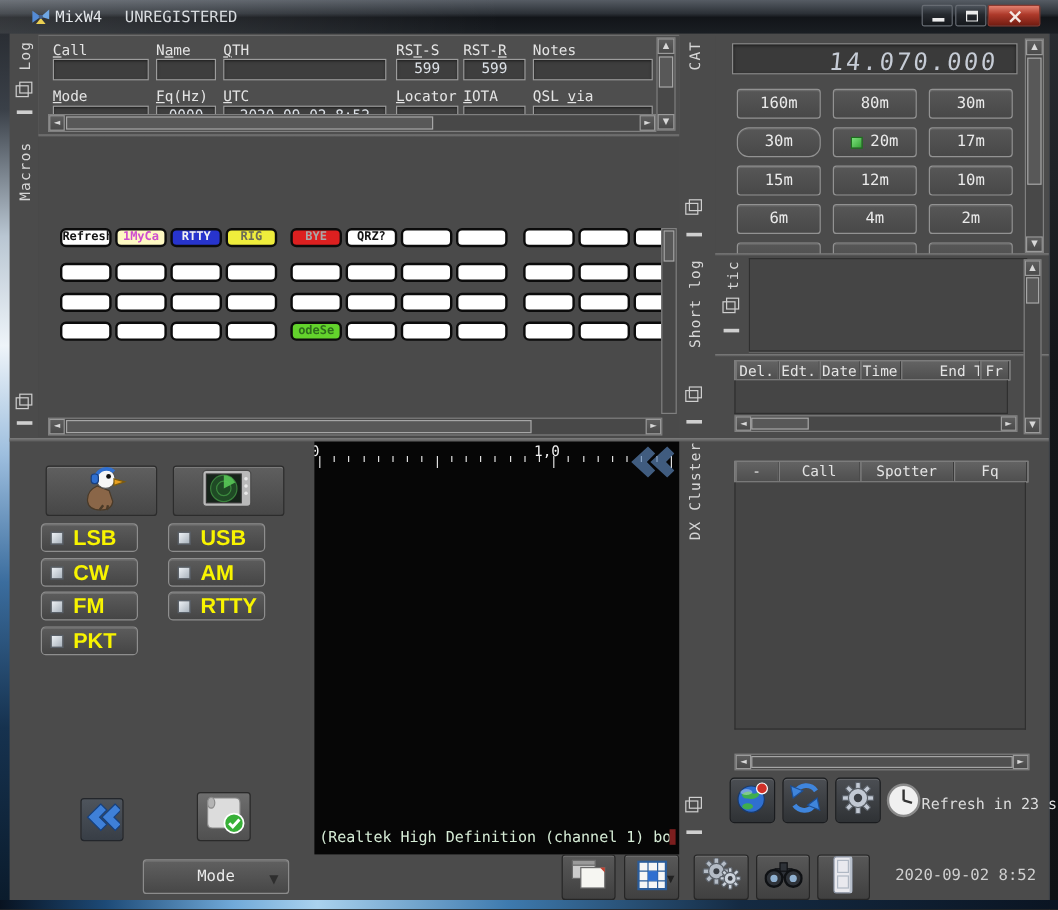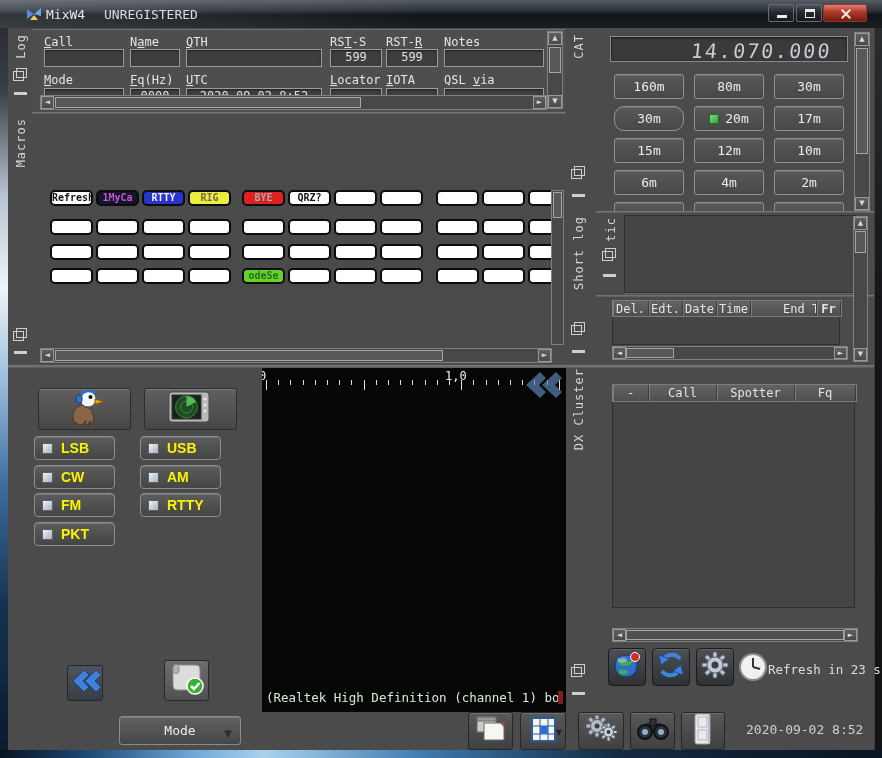--- a/index.html
+++ b/index.html
@@ -58,21 +58,21 @@
 #macro-grid{position:absolute;left:48px;top:188px;width:503px;height:100px;overflow:hidden}
 .macro{position:absolute;width:43px;height:16px;border:2px solid #0c0c0c;border-radius:5px;background:#fff;
   color:#141414;font-size:10px;font-weight:bold;text-align:center;line-height:12px;overflow:hidden;white-space:nowrap}
 .big-btn{position:absolute;width:93px;height:42px;border:1px solid #2c2c2c;border-radius:3px;
   background:linear-gradient(180deg,#5f5f5f,#474747);box-shadow:inset 0 1px 0 rgba(255,255,255,.18);
   display:flex;align-items:center;justify-content:center}
 .mode-btn{position:absolute;width:81px;height:24px;border:1px solid #8e8e8e;border-radius:4px;
   background:linear-gradient(180deg,#5c5c5c,#454545);display:flex;align-items:center;padding-left:7px;
   box-shadow:inset 0 1px 0 rgba(255,255,255,.15)}
 .mode-led{width:11px;height:11px;background:linear-gradient(135deg,#eef2f6,#a8b2bc);border:1px solid #596068;margin-right:8px}
-.mode-lab{font-family:"Liberation Sans",sans-serif;font-weight:bold;font-size:14px;color:#f8f400}
+.mode-lab{font-family:"Liberation Sans",sans-serif;font-weight:bold;font-size:18px;color:#f8f400}
 #collapse-btn{position:absolute;left:67px;top:665px;width:36px;height:36px;border:1px solid #23262b;border-radius:3px;
   background:linear-gradient(180deg,#4e545c,#383e46);display:flex;align-items:center;justify-content:center}
 #script-btn{position:absolute;left:164px;top:660px;width:45px;height:41px;border:1px solid #2a2a2a;border-radius:3px;
   background:linear-gradient(180deg,#6e6e6e,#505050);display:flex;align-items:center;justify-content:center}
 #mode-dd{position:absolute;left:119px;top:716px;width:122px;height:29px;border:1px solid #8c8c8c;border-radius:3px;
   background:linear-gradient(180deg,#606060,#474747);box-shadow:inset 0 1px 0 rgba(255,255,255,.18)}
 #mode-dd .lab{position:absolute;width:100%;top:6px;text-align:center;font-size:13px;color:#ececec}
 #mode-dd .arr{position:absolute;right:8px;top:11px;font-family:"DejaVu Sans",sans-serif;font-size:10px;color:#2e2e2e}
 
 #waterfall{position:absolute;left:262px;top:368px;width:304px;height:344px;background:#060606;overflow:hidden}
@@ -182,21 +182,21 @@
   <div class="vsb" style="left:547px;top:31px;width:16px;height:78px">
     <span class="sb-a t">▲</span>
     <span class="sb-thumb" style="top:15px;height:26px"></span>
     <span class="sb-a b">▼</span>
   </div>
   <div class="divider" style="left:32px;top:112px;width:534px;height:2px"></div>
 
   <div class="panel" id="macros-panel"></div>
   <div id="macro-grid">
       <div class="macro" style="left: 2px; top: 2px; background: rgb(255, 255, 255); color: rgb(20, 20, 20);">Refresh</div>
-      <div class="macro" style="left: 48px; top: 2px; background: #0f172a; color: rgb(207, 79, 207);">1MyCa</div>
+      <div class="macro" style="left: 48px; top: 2px; background: #fef9c3; color: rgb(207, 79, 207);">1MyCa</div>
       <div class="macro" style="left: 94px; top: 2px; background: rgb(39, 52, 205); color: rgb(242, 242, 242);">RTTY</div>
       <div class="macro" style="left: 140px; top: 2px; background: rgb(239, 237, 60); color: rgb(107, 107, 88);">RIG</div>
       <div class="macro" style="left: 194px; top: 2px; background: rgb(221, 32, 32); color: rgb(168, 168, 168);">BYE</div>
       <div class="macro" style="left: 240px; top: 2px; background: rgb(255, 255, 255); color: rgb(20, 20, 20);">QRZ?</div>
       <div class="macro" style="left: 286px; top: 2px;"></div>
       <div class="macro" style="left: 332px; top: 2px;"></div>
       <div class="macro" style="left: 388px; top: 2px;"></div>
       <div class="macro" style="left: 434px; top: 2px;"></div>
       <div class="macro" style="left: 480px; top: 2px;"></div>
       <div class="macro" style="left: 2px; top: 31px;"></div>
@@ -409,21 +409,21 @@
   <div class="float-ic" style="left:602px;top:248px"></div>
   <div class="dash-ic" style="left:603px;top:274px"></div>
   <div id="stat-box"></div>
   <div class="divider" style="left:596px;top:295px;width:278px;height:2px"></div>
   <div class="thead" id="sl-header" style="left:612px;top:300px;height:17px">
       <div class="th" style="width: 36px;">Del.</div>
       <div class="th" style="width: 34px;">Edt.</div>
       <div class="th" style="width: 34px;">Date</div>
       <div class="th" style="width: 34px;">Time</div>
       <div class="th" style="width: 66px; padding-left: 32px;">End Time</div>
-      <div class="th" style="width: 24px; font-weight: bold;">Fr</div>
+      <div class="th" style="width: 24px;">Fr</div>
     </div>
   <div class="tbody" style="left:612px;top:317px;width:228px;height:28px"></div>
   <div class="hsb" style="left:612px;top:346px;width:236px;height:14px">
     <span class="sb-a l">◄</span>
     <span class="sb-thumb" style="left:13px;width:48px"></span>
     <span class="sb-a r">►</span>
   </div>
   <div class="vsb" style="left:853px;top:216px;width:15px;height:146px">
     <span class="sb-a t">▲</span>
     <span class="sb-thumb" style="top:14px;height:22px"></span>

